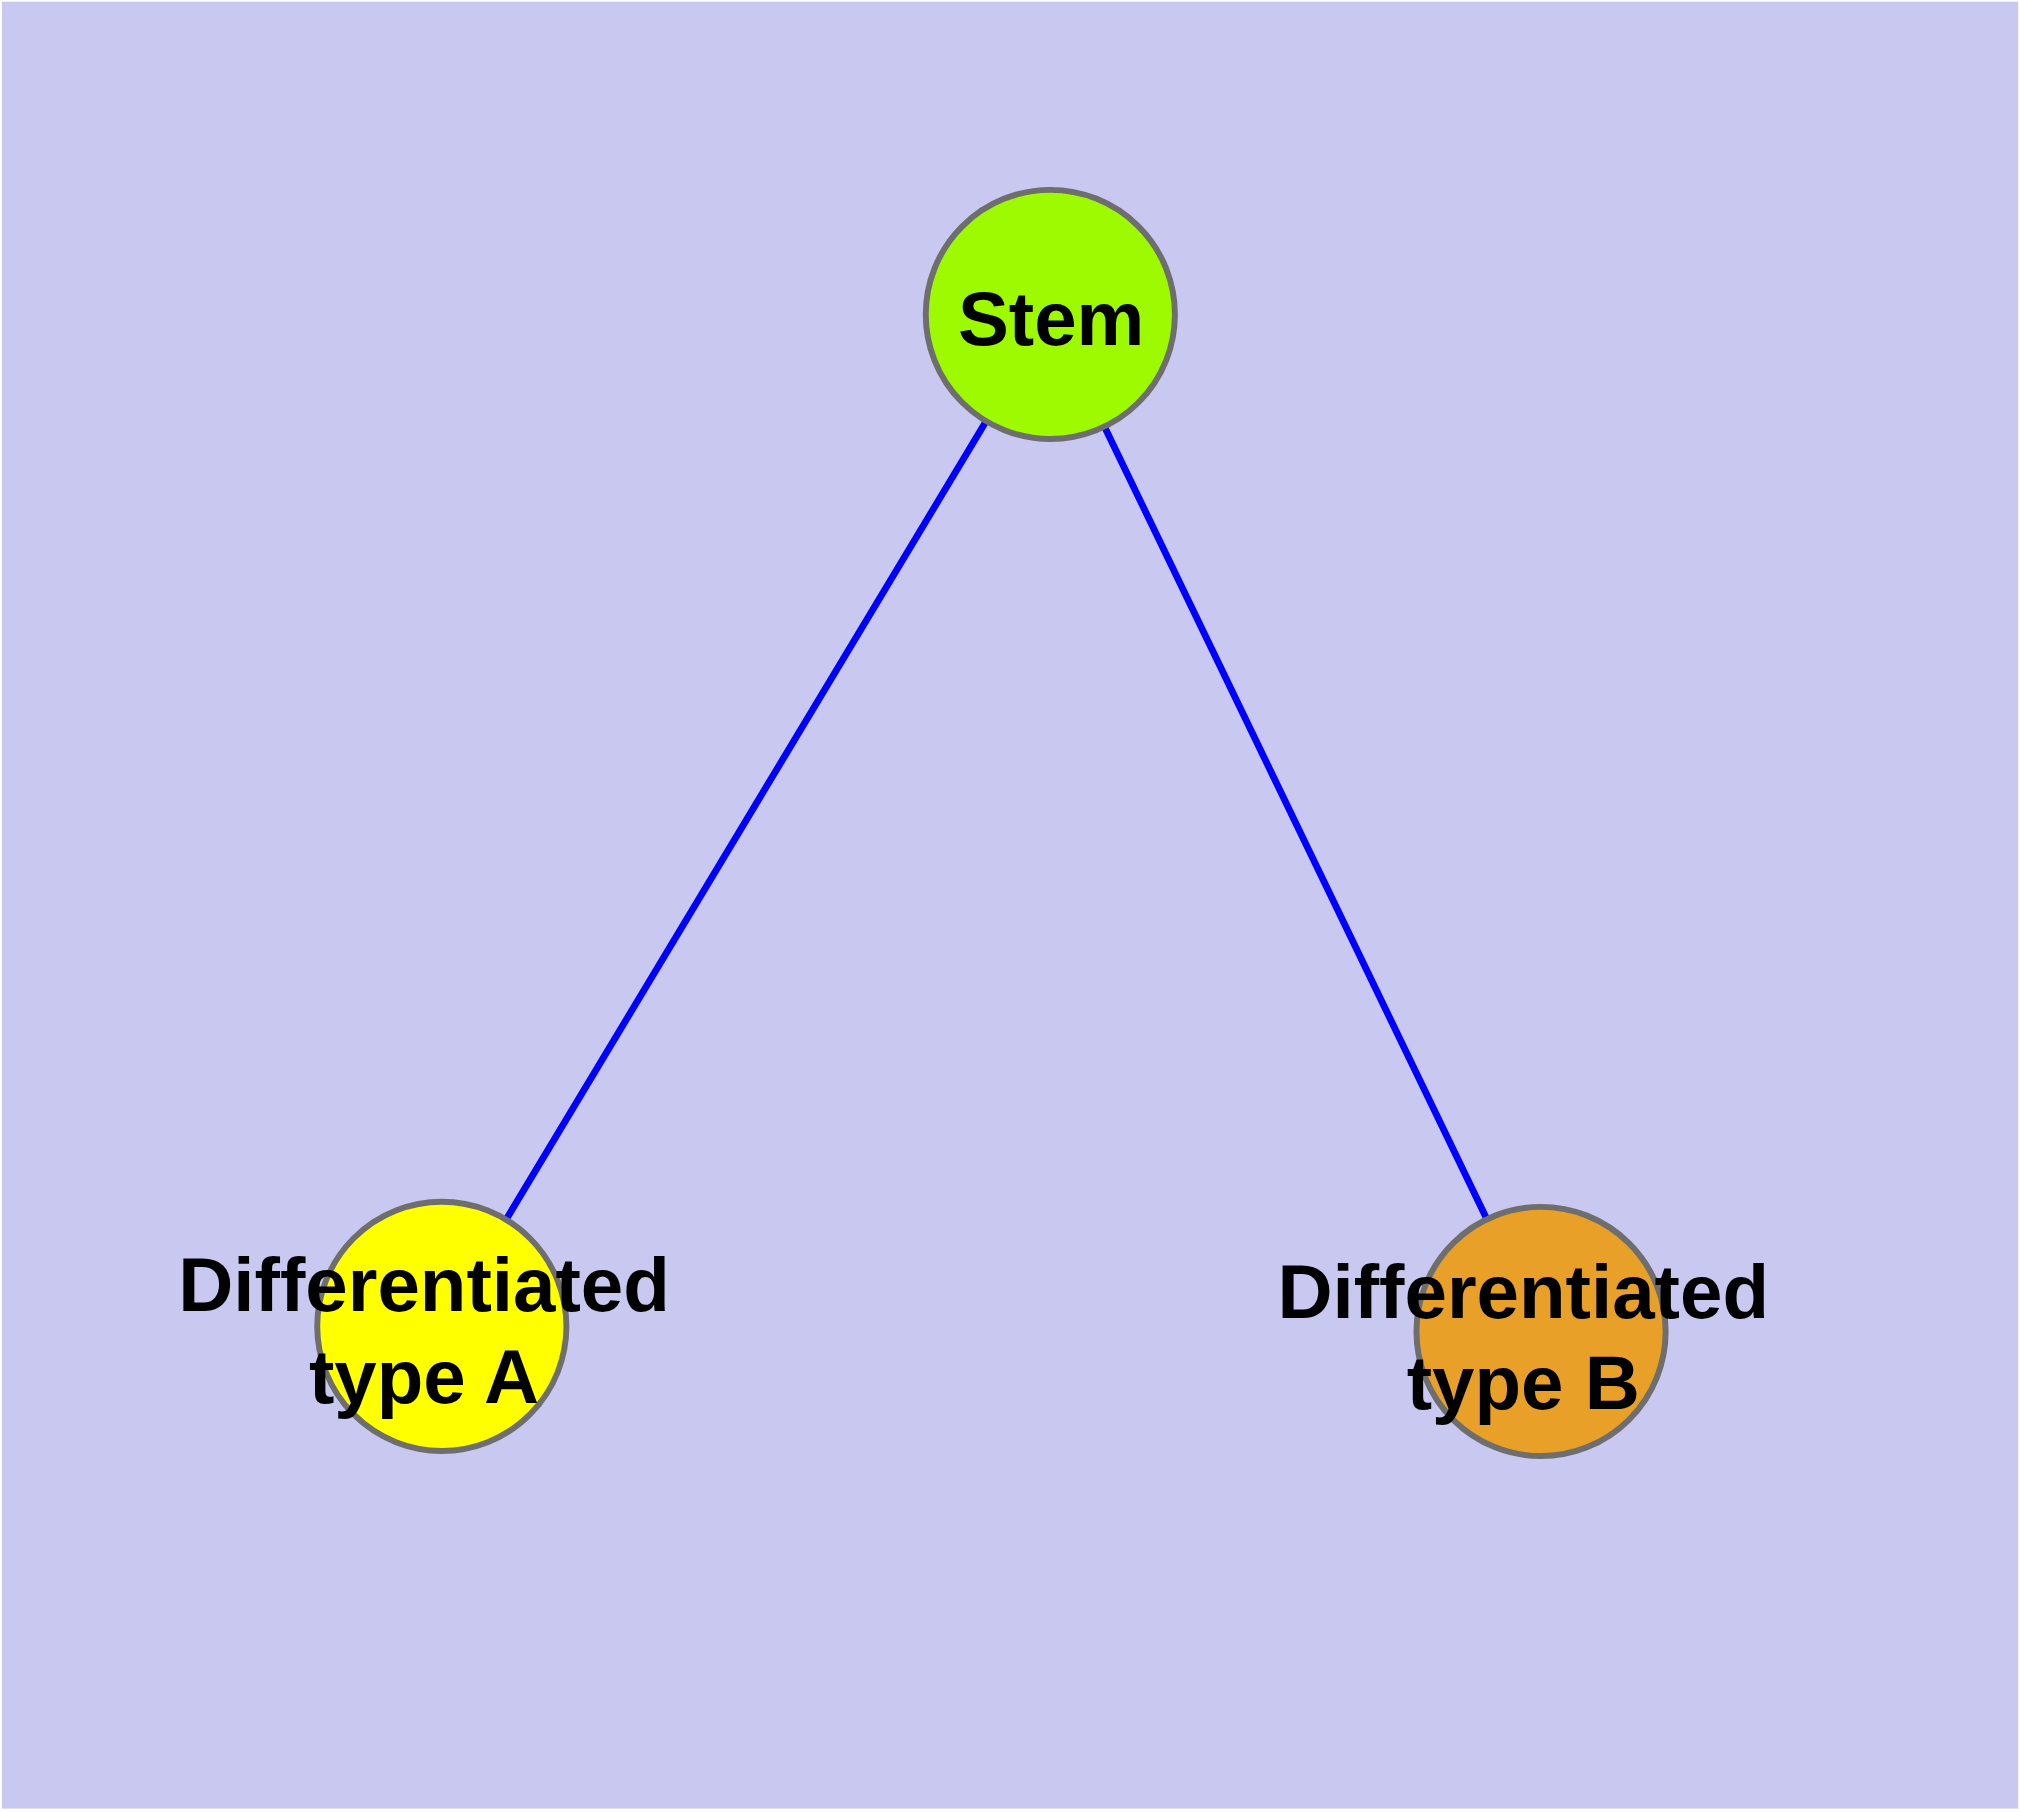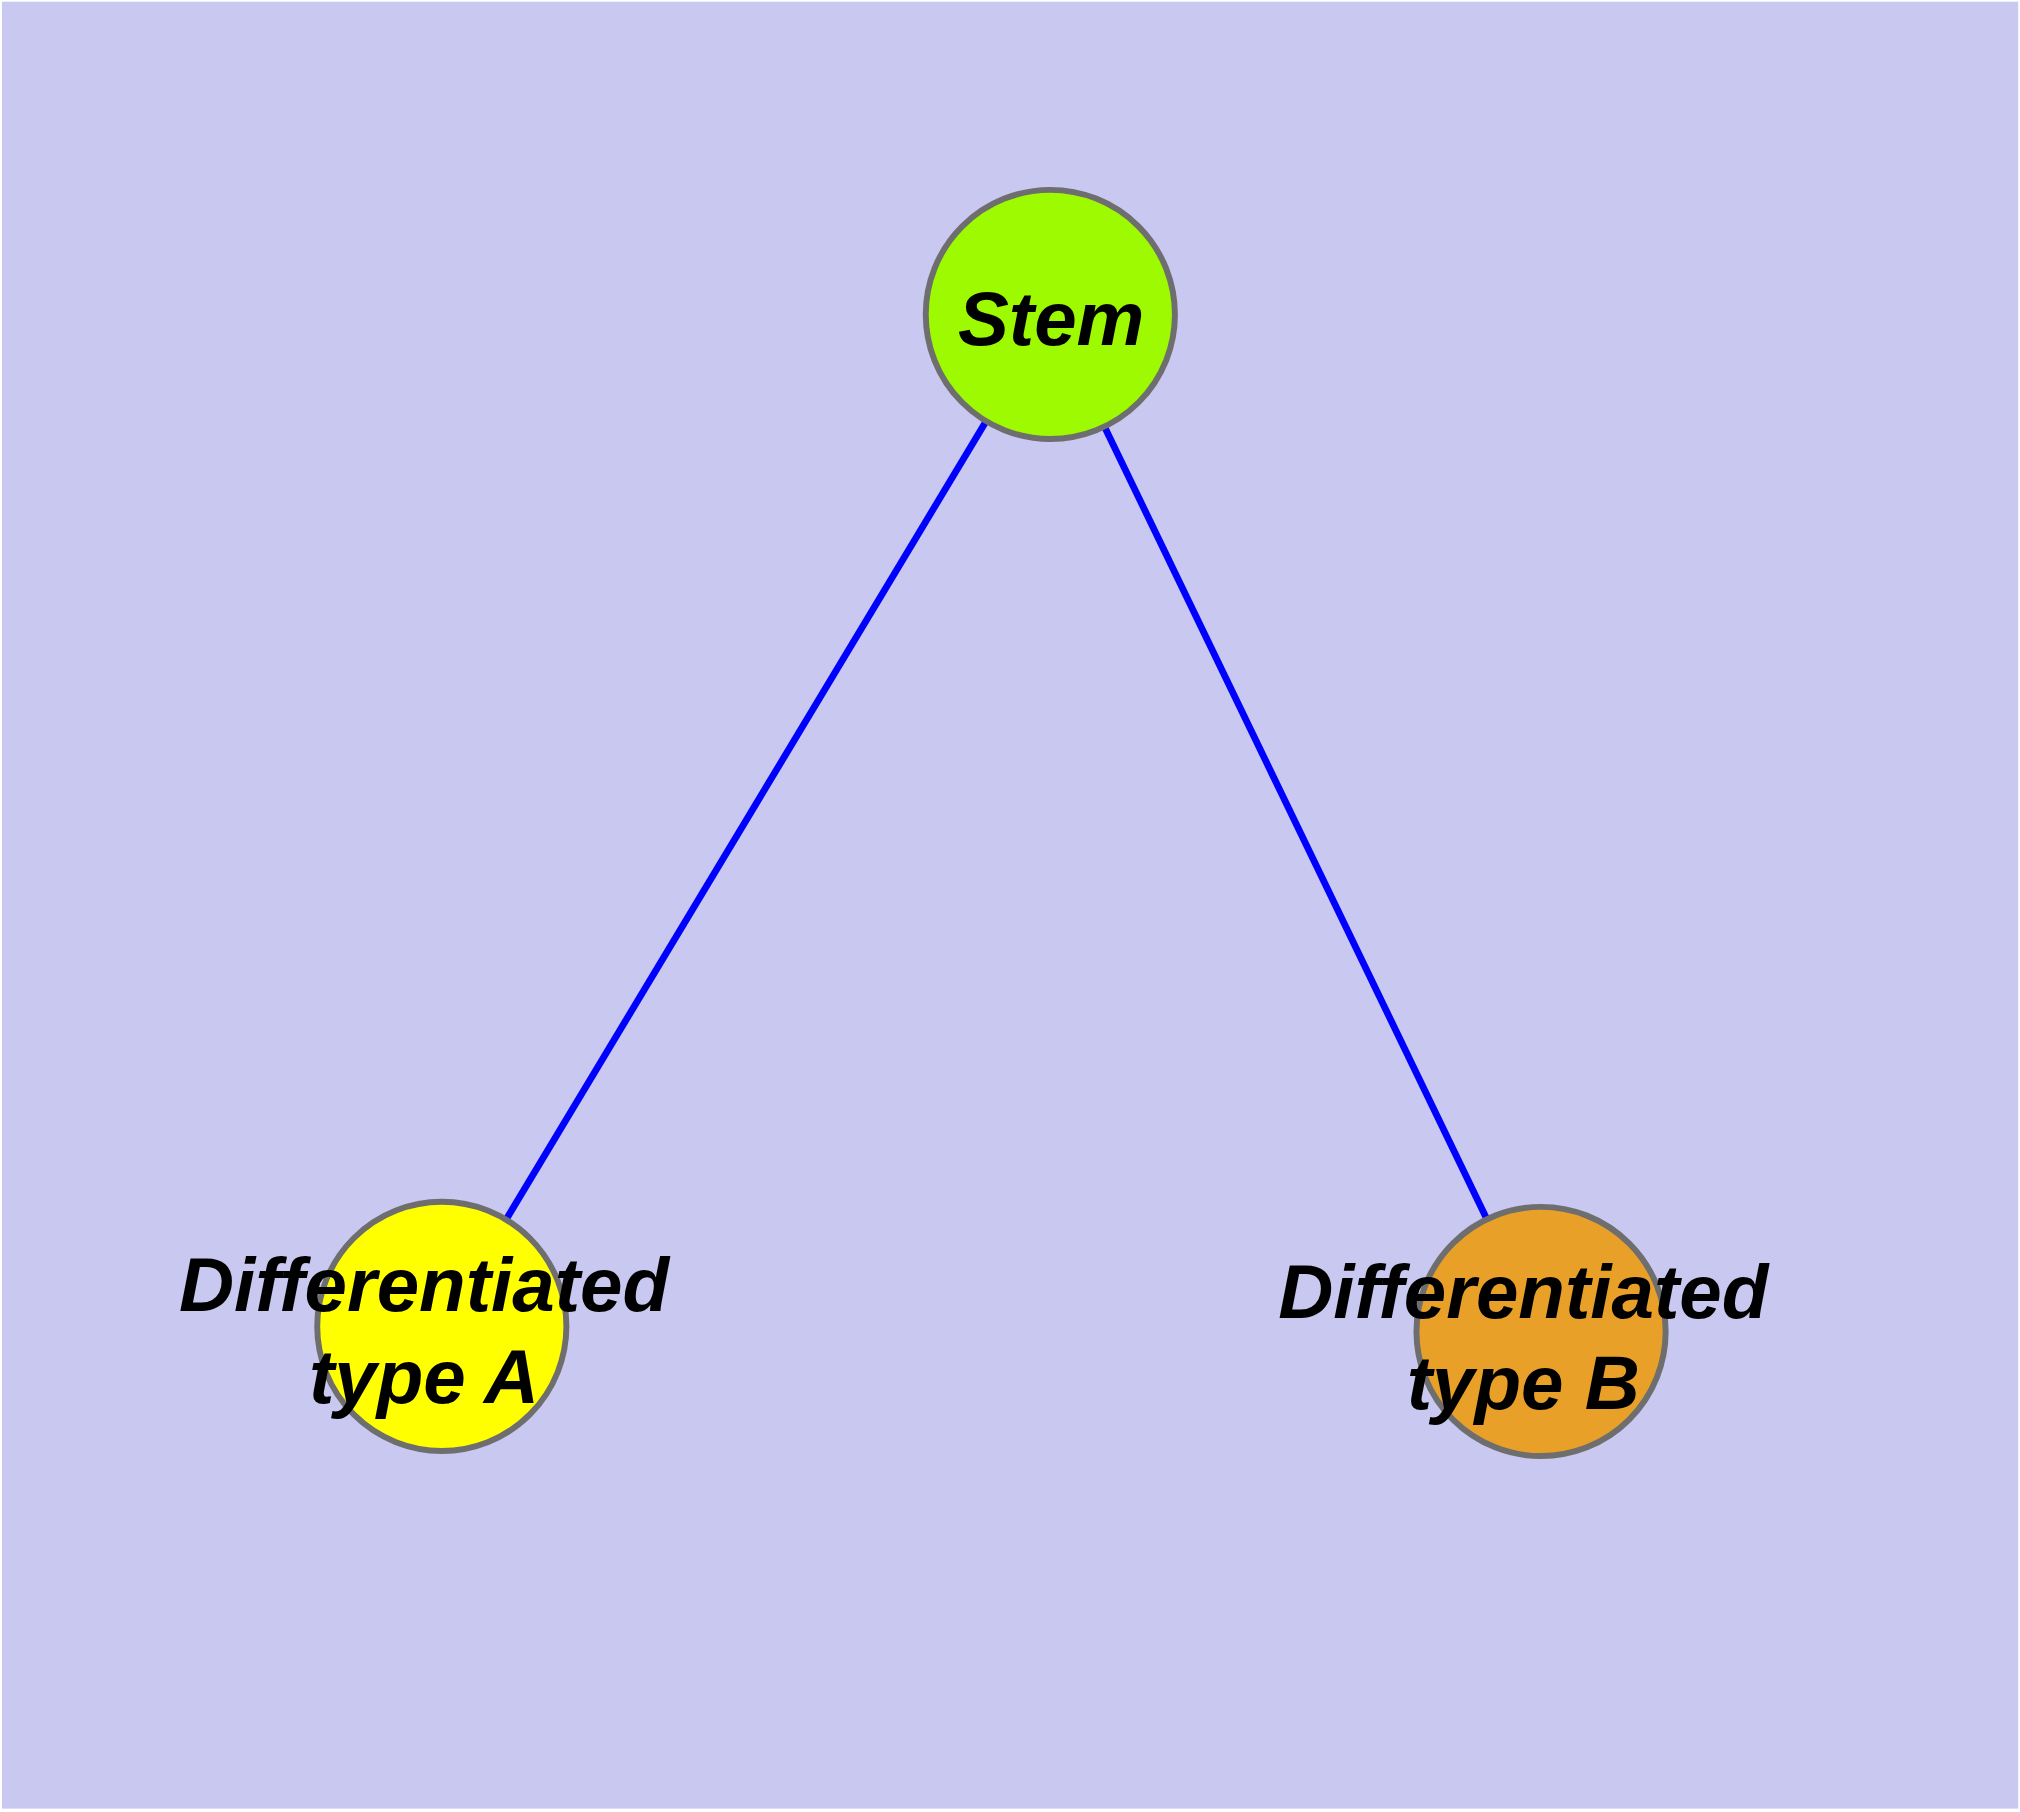--- a/index.html
+++ b/index.html
@@ -8,21 +8,20 @@
     background: #ffffff;
     width: 2021px;
     height: 1812px;
     overflow: hidden;
     font-family: "Liberation Sans", sans-serif;
   }
   .figure {
     position: relative;
     width: 2021px;
     height: 1812px;
-    font-style: italic;
   }
   svg {
     display: block;
   }
   .node-label {
     font-family: "Liberation Sans", "DejaVu Sans", sans-serif;
     font-weight: bold;
     font-size: 90px;
     fill: #000000;
   }

